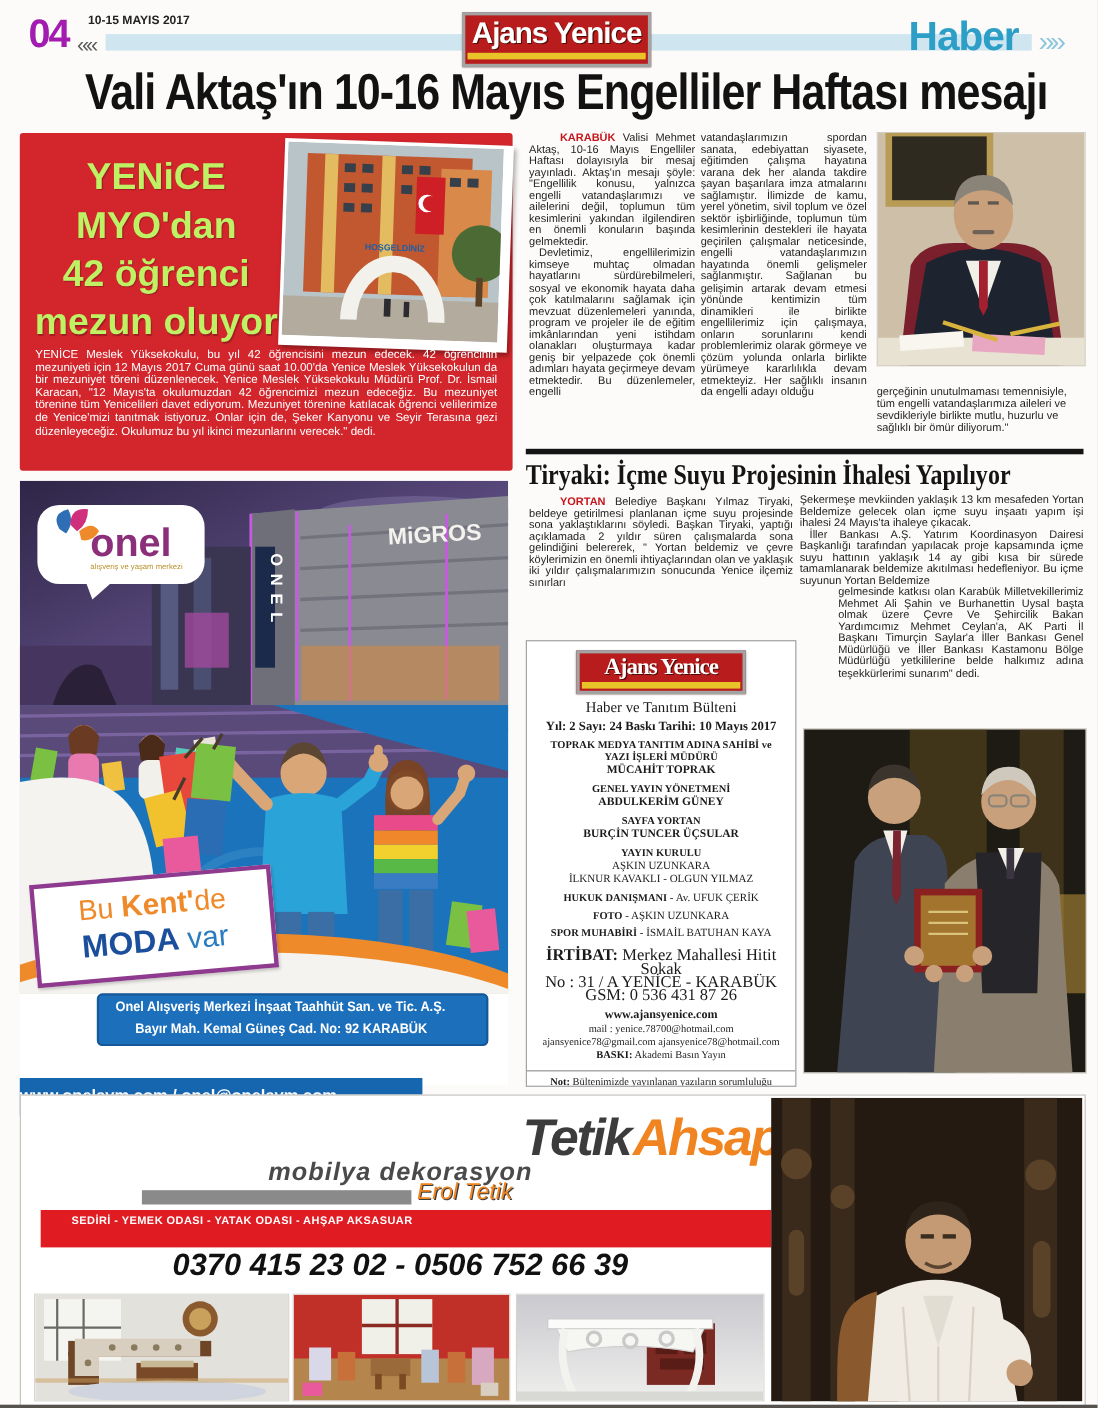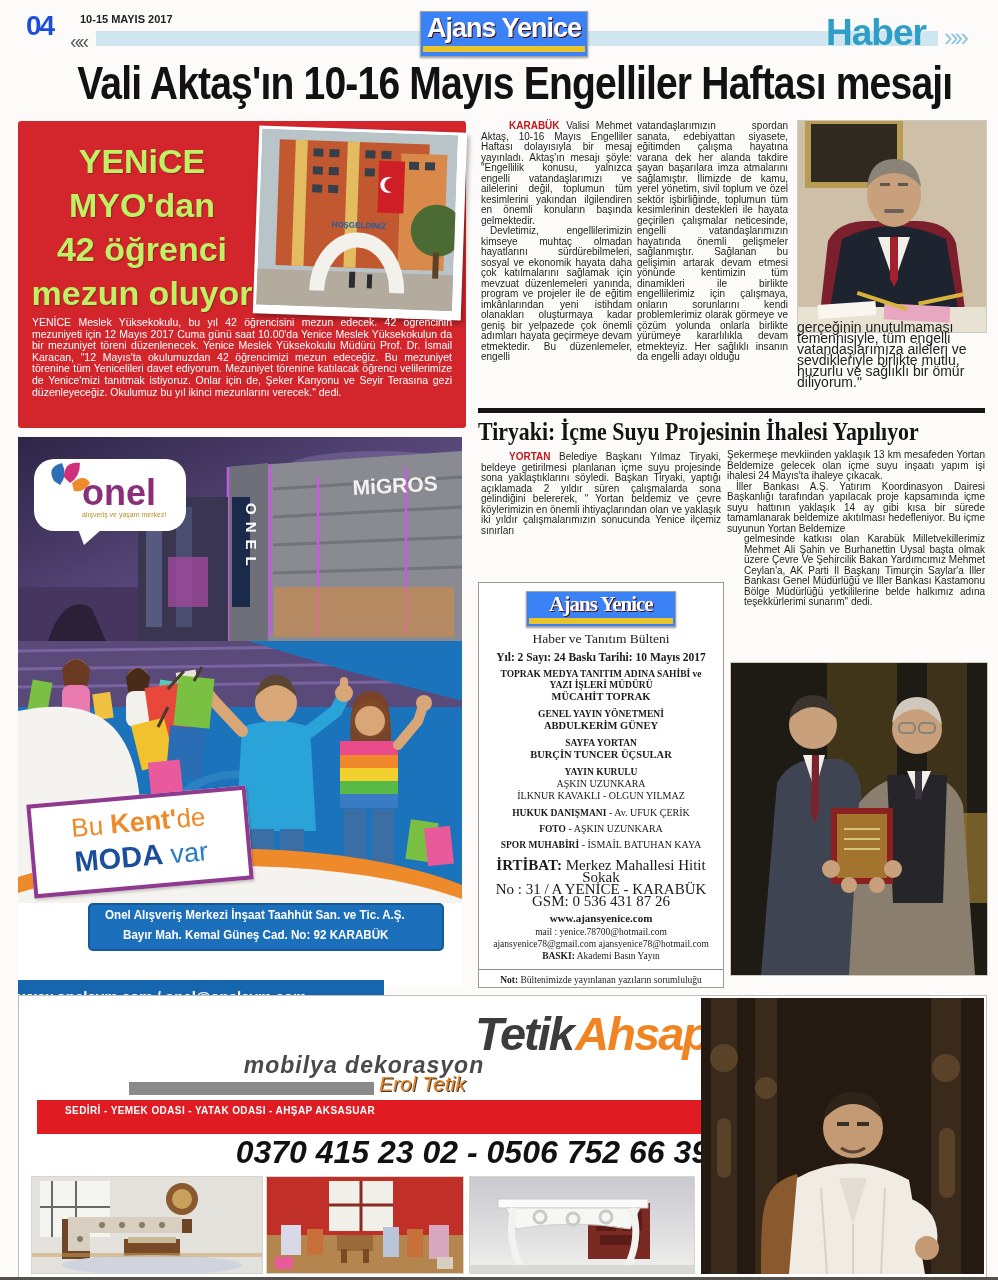--- a/index.html
+++ b/index.html
@@ -1,25 +1,25 @@
 <!DOCTYPE html>
 <html><head>
 <meta charset="utf-8">
 <style>
   html,body{margin:0;padding:0;background:#dedbd6;font-family:"Liberation Sans",sans-serif;}
   #page{position:relative;width:998px;height:1280px;margin:0 auto;background:#fcfbf9;overflow:hidden;}
   .abs{position:absolute;}
   .fit{display:inline-block;white-space:nowrap;transform-origin:left center;}
 
   
-  #pgnum{left:26px;top:10px;font-size:28px;font-weight:bold;color:#1d4ed8;letter-spacing:-2px;}
+  #pgnum{left:26px;top:10px;font-size:36px;font-weight:bold;color:#a21caf;letter-spacing:-2px;}
   #hdr-chev-l{left:70px;top:30px;font-size:20px;color:#5a5a5a;letter-spacing:-3px;}
   #hdr-date{left:80px;top:13px;font-size:11px;font-weight:bold;color:#222;}
   #band{left:96px;top:31px;width:842px;height:15px;background:#cfe6f1;}
-  .logo-box{background:#3b82f6;border:1px solid #a3a3a3;color:#fff;text-align:center;box-shadow:0 1px 2px rgba(0,0,0,.4);}
+  .logo-box{background:#b91c1c;border:3px solid #a3a3a3;color:#fff;text-align:center;box-shadow:0 1px 2px rgba(0,0,0,.4);}
   .logo-txt{font-weight:bold;letter-spacing:-1px;text-shadow:1px 1px 0 #4a0c06;}
   .logo-strip{background:#e8c428;height:6px;margin:1px 2px 2px 2px;}
   #hdr-logo{left:420px;top:11px;width:166px;height:44px;}
   #hdr-logo .logo-txt{font-size:27px;line-height:33px;}
   #haber{left:826px;top:12px;font-size:37px;font-weight:bold;color:#2d9fc6;letter-spacing:-1px;}
   #hdr-chev-r{left:944px;top:22px;font-size:26px;color:#8fc6de;letter-spacing:-4px;}
 
   
   #headline{left:0;top:56px;width:998px;text-align:center;font-weight:bold;color:#121212;}
   #headline .fit{font-size:46px;transform:scaleX(.85);transform-origin:center;letter-spacing:-1px;}
@@ -31,29 +31,29 @@
   #yad-body{position:absolute;left:14px;top:196px;width:420px;color:#fff;font-size:10.5px;line-height:11.6px;text-align:justify;font-weight:500;}
 
   
   .artcol{font-size:10px;line-height:10.5px;color:#1e1e1e;text-align:justify;}
   .artcol p{margin:0 0 0 0;}
   .artcol p.ind{text-indent:9px;}
   .lead{color:#c4161c;font-weight:bold;padding-left:28px;}
   #a1c1{left:481px;top:121px;width:151px;}
   #a1c2{left:637px;top:121px;width:151px;}
   #vali-ph{left:797px;top:120px;width:188px;height:211px;border:1px solid #cfcac0;}
-  #a1cap{left:797px;top:322px;width:188px;font-size:14px;line-height:11px;color:#1e1e1e;}
+  #a1cap{left:797px;top:351px;width:188px;font-size:10px;line-height:11px;color:#1e1e1e;}
   #div1{left:478px;top:408px;width:507px;height:5px;background:#141414;}
 
   
   #a2head{left:478px;top:417px;width:507px;font-family:"Liberation Serif",serif;font-weight:bold;color:#141414;}
   #a2head .fit{font-size:26px;transform:scaleX(.84);}
   #a2c1{left:481px;top:452px;width:240px;}
   #a2c2{left:727px;top:450px;width:258px;}
-  #a2c2 p.ind2{margin-left:17px;}
+  #a2c2 p.ind2{margin-left:35px;}
 
   
   #onel{left:18px;top:437px;width:444px;height:549px;background:#fff;}
   #onel-mall{position:absolute;left:0;top:0;}
   #onel-people{position:absolute;left:0;top:204px;}
   #onel-badge{position:absolute;left:12px;top:358px;width:212px;height:86px;background:#fff;border:4px solid #8e3a8e;transform:rotate(-5deg);text-align:center;box-shadow:1px 2px 3px rgba(0,0,0,.2);}
   #onel-badge .l1{margin-top:8px;font-size:26px;color:#ef8a2b;}
   #onel-badge .l1 b{font-size:27px;}
   #onel-badge .l2{font-size:27px;color:#2a7cc0;margin-top:2px;}
   #onel-badge .l2 b{color:#1b4f9c;font-size:29px;}
@@ -82,21 +82,21 @@
 
   
   #tetik{left:18px;top:995px;width:967px;height:282px;background:#fff;border:1px solid #c2beb8;}
   #tetik-logo{position:absolute;left:0;top:10px;width:690px;text-align:right;font-style:italic;font-weight:bold;letter-spacing:-2px;}
   #tetik-logo .w1{font-size:47px;color:#3c3c3c;}
   #tetik-logo .w2{font-size:47px;color:#f08421;}
   #tetik-sub{position:absolute;left:0;top:56px;width:690px;text-align:center;font-size:23px;font-style:italic;font-weight:bold;color:#4a4a4a;letter-spacing:1px;}
   #tetik-bar{position:absolute;left:110px;top:86px;width:245px;height:13px;background:#8a8a8a;}
   #tetik-owner{position:absolute;left:360px;top:76px;width:200px;font-size:21px;font-weight:normal;font-style:italic;color:#f08421;text-shadow:1px 1px 0 #3c3c3c;}
   #tetik-red{position:absolute;left:18px;top:104px;width:664px;height:34px;background:#e01b22;color:#fff;text-align:left;padding:4px 0 0 28px;box-sizing:border-box;font-size:10px;font-weight:bold;line-height:13px;letter-spacing:.4px;}
-  #tetik-ph{position:absolute;left:0;top:138px;width:690px;text-align:right;font-size:32px;font-weight:bold;font-style:italic;color:#111;letter-spacing:0px;}
+  #tetik-ph{position:absolute;left:0;top:138px;width:690px;text-align:center;font-size:28px;font-weight:bold;font-style:italic;color:#111;letter-spacing:0px;}
   .tph{position:absolute;top:180px;height:96px;border:1px solid #d8d4ce;}
   #tph1{left:12px;width:230px;}
   #tph2{left:247px;width:196px;}
   #tph3{left:450px;width:224px;}
   #tph4{position:absolute;left:682px;top:2px;width:283px;height:276px;}
   #btmline{left:0;top:1277px;width:998px;height:3px;background:#55524e;}
 </style>
 </head>
 <body>
 

